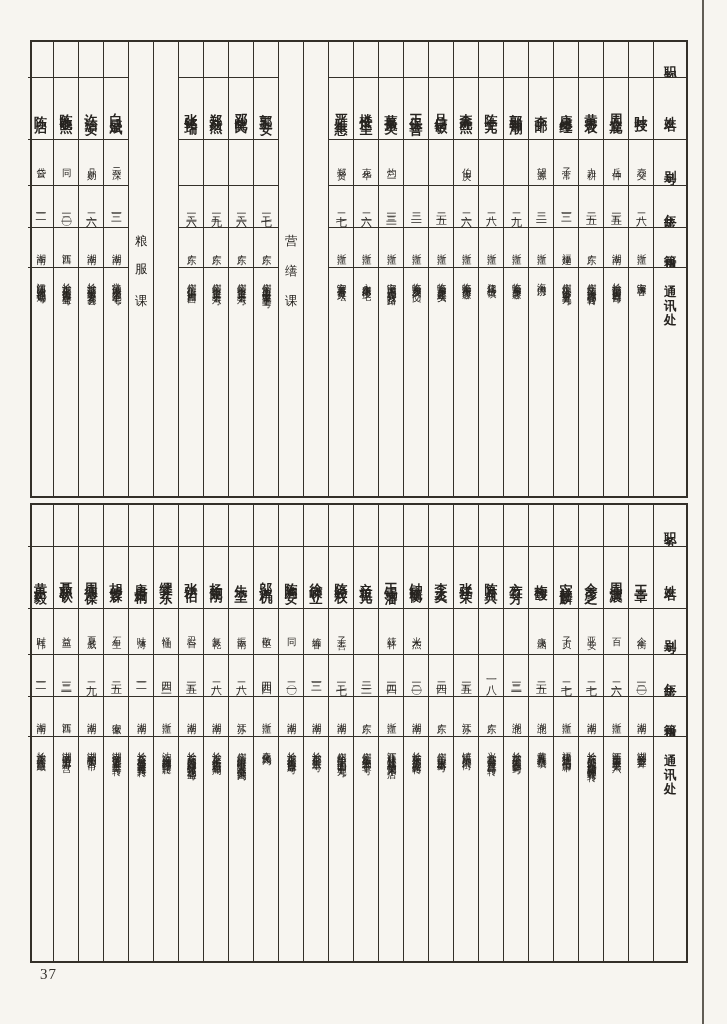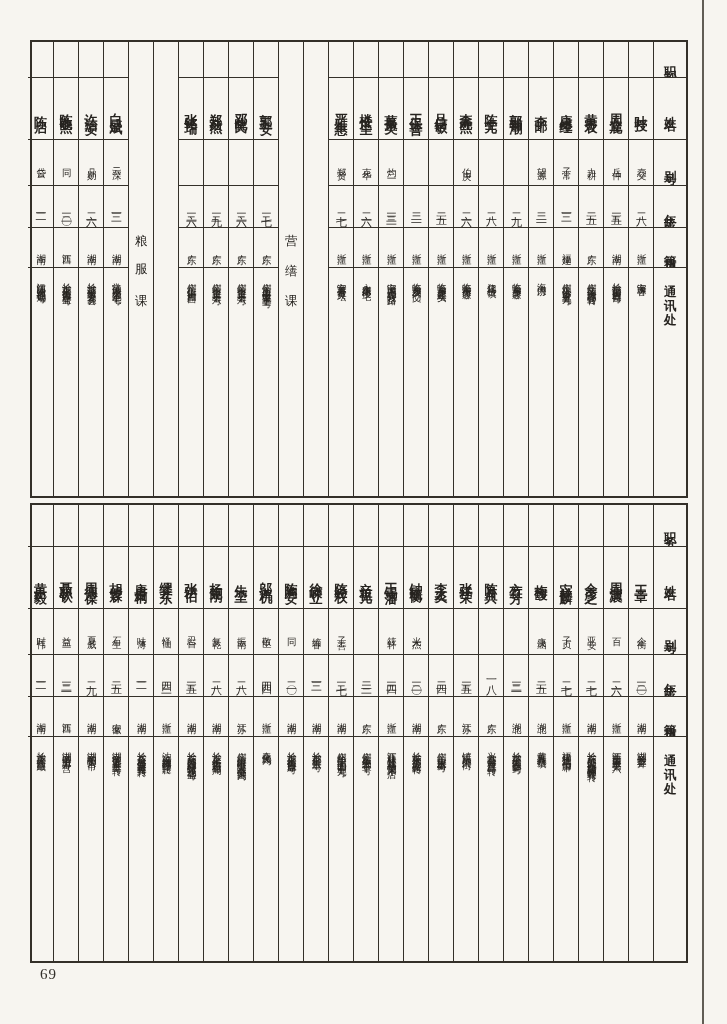--- a/index.html
+++ b/index.html
@@ -954,15 +954,15 @@
           <span class="vtext t-age">二一</span>
         </div>
         <div class="cell r4">
           <span class="vtext t-origin">湖南</span>
         </div>
         <div class="cell r5">
           <span class="vtext t-address">长沙太平街江益顺</span>
         </div>
       </div>
     </div>
-  <div class="page-number">69</div>
+  <div class="page-number">37</div>
   <div class="right-rule"></div>
 </div>
 
 </body></html>

